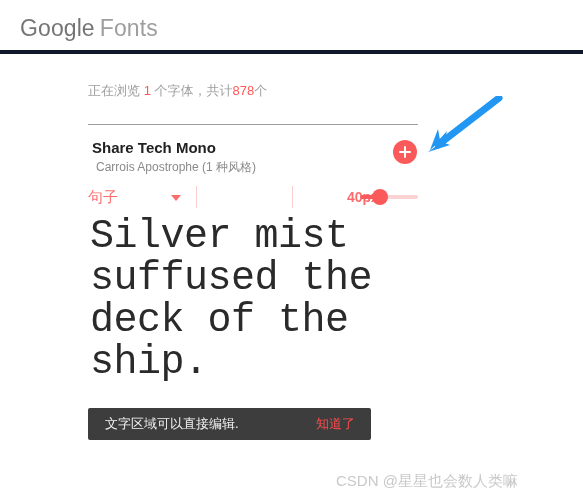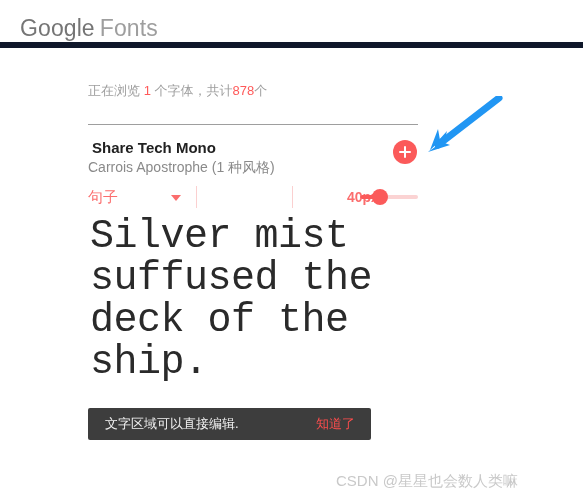--- a/index.html
+++ b/index.html
@@ -15,22 +15,22 @@
     width: 583px;
     height: 503px;
     overflow: hidden;
     background: #ffffff;
   }
 
   
   .header {
     position: absolute;
     left: 0; top: 0;
-    width: 583px; height: 48px;
-    border-bottom: 6px solid #0f172a;
+    width: 583px; height: 54px;
+    border-bottom: 4px solid #0f172a;
     background: #ffffff;
   }
   .logo {
     position: absolute;
     left: 20px; top: 13px;
     font-size: 23px;
     line-height: 30px;
     letter-spacing: 0.1px;
     white-space: nowrap;
   }
@@ -66,22 +66,22 @@
     position: absolute;
     left: 4px; top: 80px;
     font-size: 15px;
     font-weight: bold;
     color: #212121;
     line-height: 20px;
     white-space: nowrap;
   }
   .font-foundry {
     position: absolute;
-    left: 0; top: 100px;
-    font-size: 14px;
+    left: 8px; top: 100px;
+    font-size: 12px;
     color: #8a8a8a;
     line-height: 19px;
     white-space: nowrap;
   }
 
   .add-button {
     position: absolute;
     left: 305px; top: 82px;
     width: 24px; height: 24px;
     border-radius: 50%;

